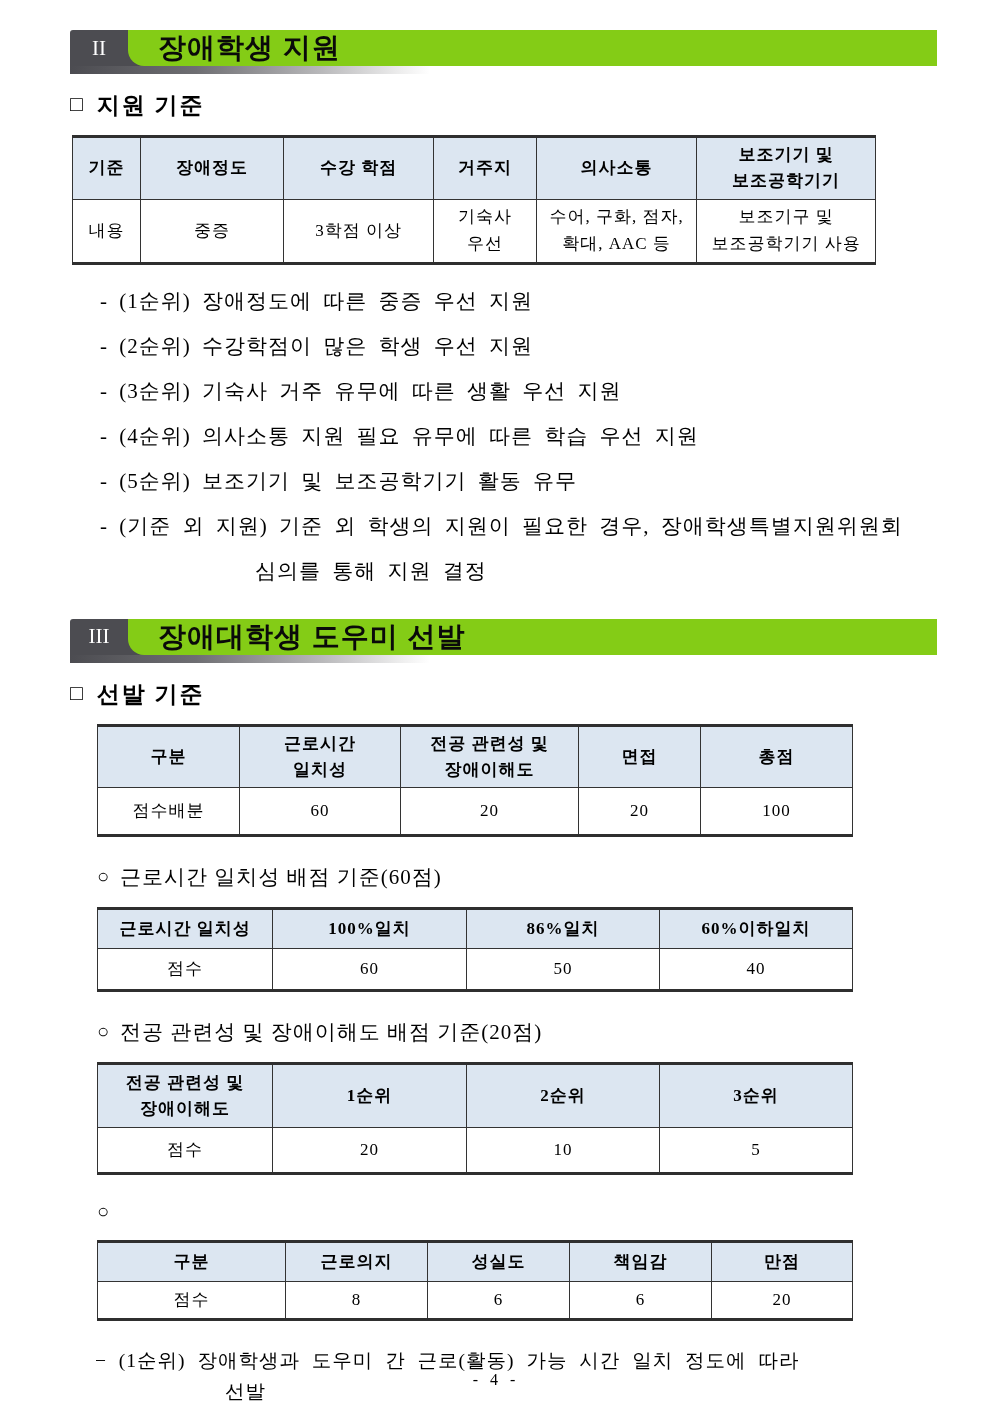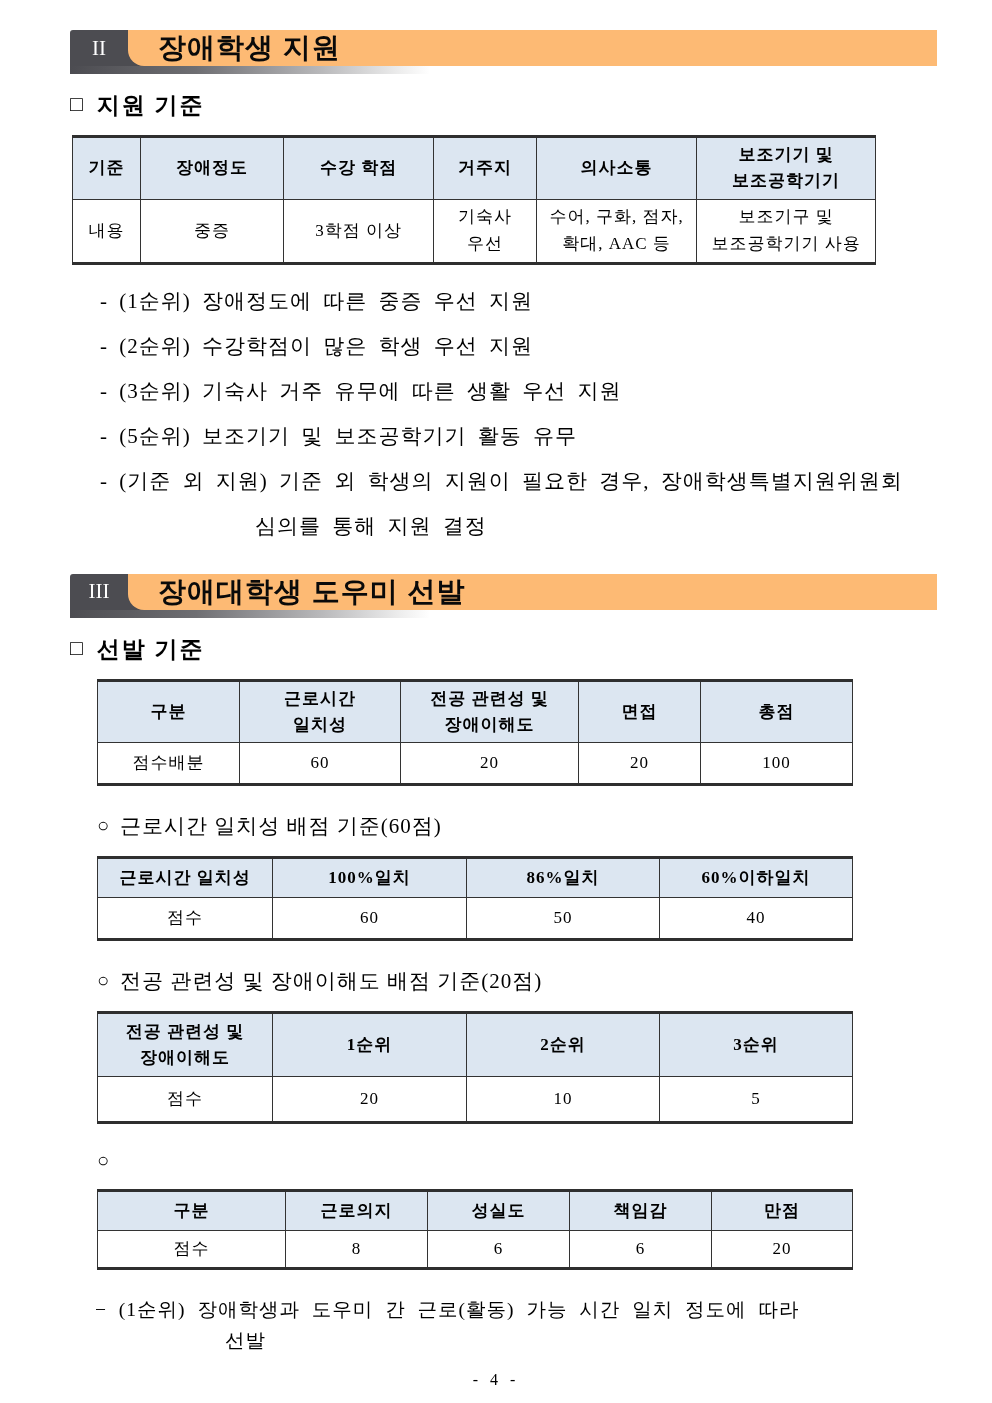--- a/index.html
+++ b/index.html
@@ -18,21 +18,21 @@
   .sec-banner .dark-block {
     position: absolute; left: 0; top: 0; width: 84px; height: 44px;
     background: #4c4c51; border-radius: 3px 0 0 3px;
   }
   .sec-banner .grad-strip {
     position: absolute; left: 0; top: 36px; height: 8px; width: 360px;
     background: linear-gradient(to right, #4c4c51 0%, #6e6e72 35%, #b9b9bb 70%, #eeeeee 92%, #ffffff 100%);
   }
   .sec-banner .white-panel {
     position: absolute; left: 58px; top: 0; right: -10px; height: 36px;
-    background: #fdba74; border-bottom-left-radius: 16px;
+    background: #84cc16; border-bottom-left-radius: 16px;
     display: flex; align-items: center; padding-left: 30px;
   }
   .sec-banner .badge-label {
     position: absolute; left: 0; top: 0; width: 58px; height: 36px;
     display: flex; align-items: center; justify-content: center;
     color: #ffffff; font-size: 21px; font-family: "Liberation Serif", serif;
     z-index: 2;
   }
   .sec-banner .sec-title {
     font-family: "Liberation Sans", "DejaVu Sans", sans-serif;
@@ -71,21 +71,21 @@
   }
   table.doc-table th { background: #dce6f1; font-weight: bold; letter-spacing: 1px; }
   table.doc-table td { letter-spacing: 1px; }
 
   .t1 { width: 803px; margin-left: 72px; margin-top: 4px; }
   .t1 th { height: 58px; }
   .t1 td { height: 64px; }
 
   .t-sub { width: 755px; margin-left: 97px; padding-left: 16px; }
   .t2 th { height: 60px; }
-  .t2 td { height: 42px; }
+  .t2 td { height: 48px; }
   .t3 th { height: 40px; }
   .t3 td { height: 42px; }
   .t4 th { height: 64px; }
   .t4 td { height: 46px; }
   .t5 th { height: 40px; }
   .t5 td { height: 38px; }
 
   
   .notes { margin: 22px 0 0 100px; }
   .notes .note-line {
@@ -155,20 +155,21 @@
       <td>보조기구 및
 보조공학기기 사용</td>
     </tr>
   </tbody>
     </table>
 
   <div class="notes">
     <div class="note-line">- (1순위) 장애정도에 따른 중증 우선 지원</div>
     <div class="note-line">- (2순위) 수강학점이 많은 학생 우선 지원</div>
     <div class="note-line">- (3순위) 기숙사 거주 유무에 따른 생활 우선 지원</div>
+    <div class="note-line">- (4순위) 의사소통 지원 필요 유무에 따른 학습 우선 지원</div>
     <div class="note-line">- (5순위) 보조기기 및 보조공학기기 활동 유무</div>
     <div class="note-line">- (기준 외 지원) 기준 외 학생의 지원이 필요한 경우, 장애학생특별지원위원회</div>
     <div class="note-line note-cont">심의를 통해 지원 결정</div>
   </div>
 
   <div class="sec-banner mt-sec3">
     <div class="dark-block"></div>
     <div class="grad-strip"></div>
     <div class="white-panel">
       <span class="sec-title">장애대학생 도우미 선발</span>

